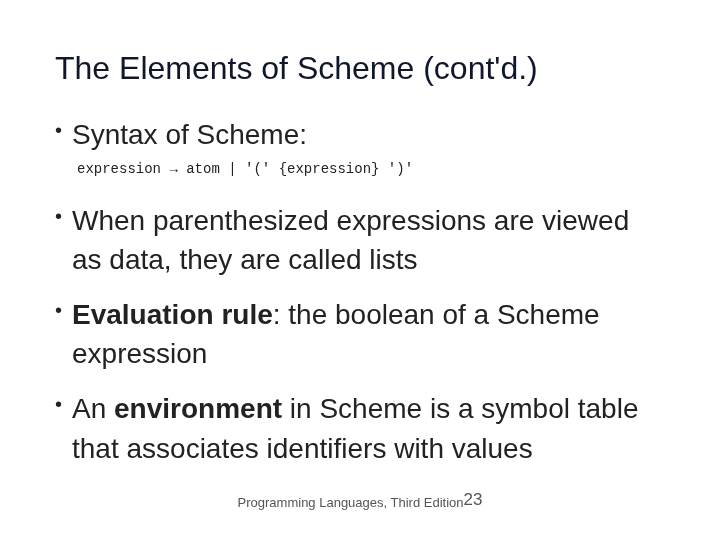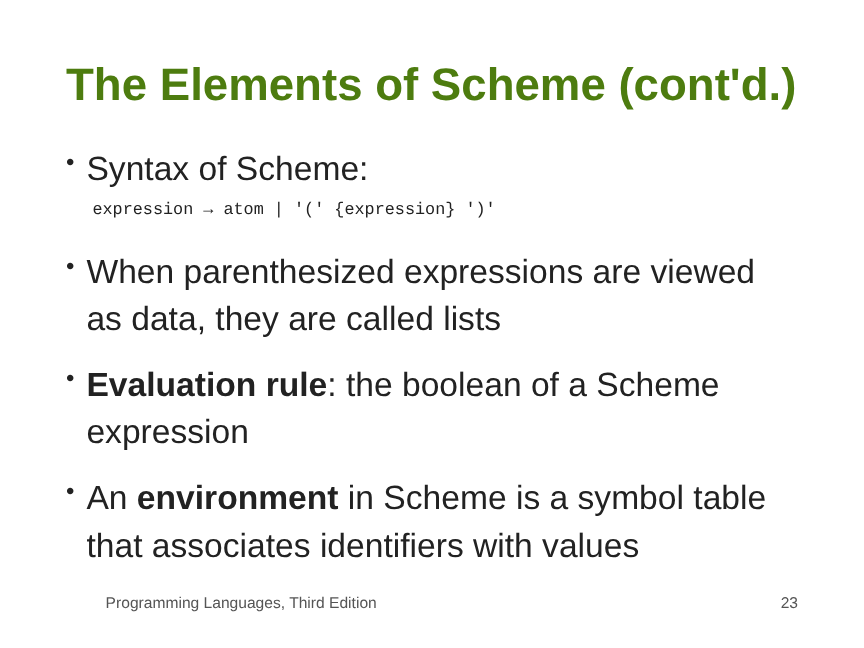--- a/index.html
+++ b/index.html
@@ -20,23 +20,23 @@
 
     .slide {
       width: 720px;
       height: 540px;
       padding: 40px 55px 30px 55px;
       display: flex;
       flex-direction: column;
     }
 
     .title {
-      font-size: 38px;
-      font-weight: bold;
-      color: #4d7c0f;
+      font-size: 32px;
+      font-weight: normal;
+      color: #0f172a;
       margin-bottom: 28px;
       margin-top: 10px;
     }
 
     .content {
       flex: 1;
       display: flex;
       flex-direction: column;
       gap: 16px;
     }
@@ -69,34 +69,33 @@
       margin-bottom: 4px;
     }
 
     .bold {
       font-weight: bold;
       margin-top: 23px;
     }
 
     .footer {
       display: flex;
-      justify-content: space-between;
+      justify-content: center;
       align-items: flex-end;
       margin-top: auto;
       padding-top: 10px;
-      margin-left: 33px;
     }
 
     .footer-left {
       font-size: 13px;
       color: #555555;
     }
 
     .footer-right {
-      font-size: 13px;
+      font-size: 17px;
       color: #555555;
     }
   </style>
 </head>
 <body>
 
 <div class="slide">
   <h1 class="title">The Elements of Scheme (cont'd.)</h1>
 
   <div class="content">

